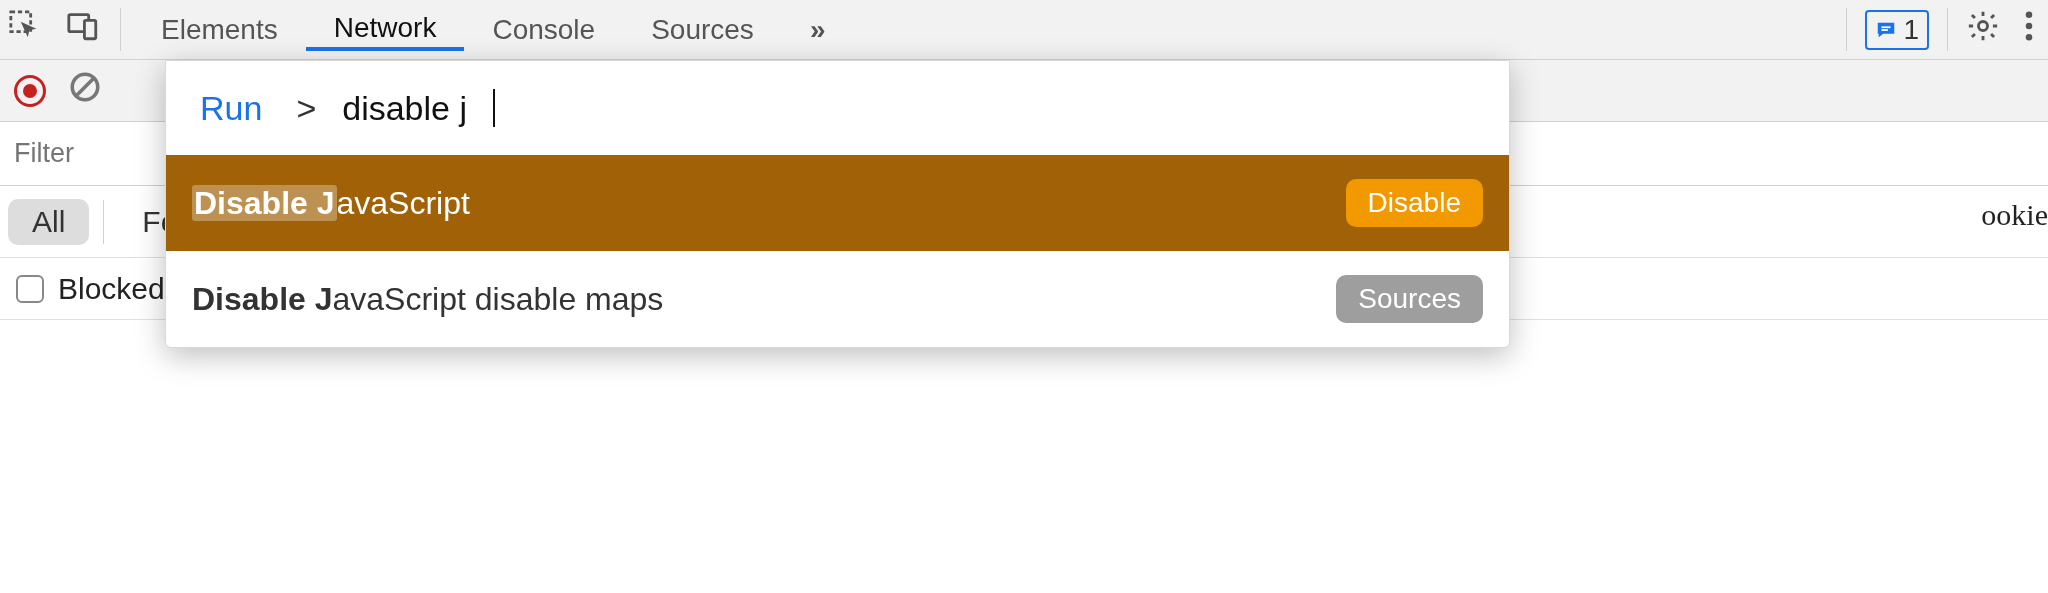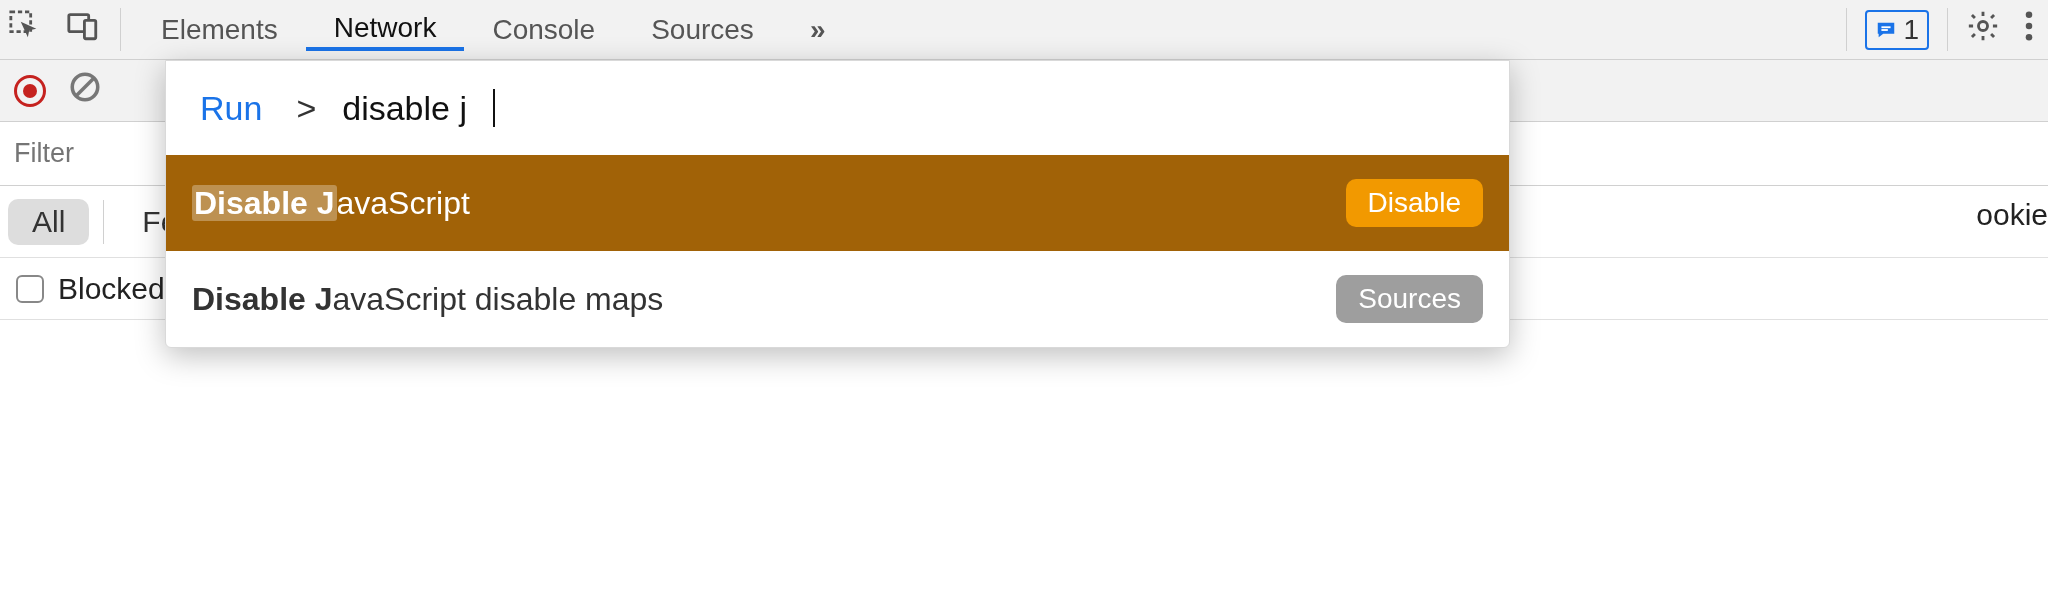--- a/index.html
+++ b/index.html
@@ -117,20 +117,21 @@
     cursor: pointer;
   }
   .chip.active { background: #ddd; }
   .chips-divider { width: 1px; height: 44px; background: #d0d0d0; }
   .cookies-tail {
     position: absolute;
     right: 0;
     top: 198px;
     font-size: 30px;
     color: #222;
+    font-family: Liberation Serif, serif;
   }
 
   
   .blockedbar {
     height: 62px;
     background: #fff;
     border-bottom: 1px solid #e0e0e0;
     display: flex;
     align-items: center;
     padding: 0 16px;

